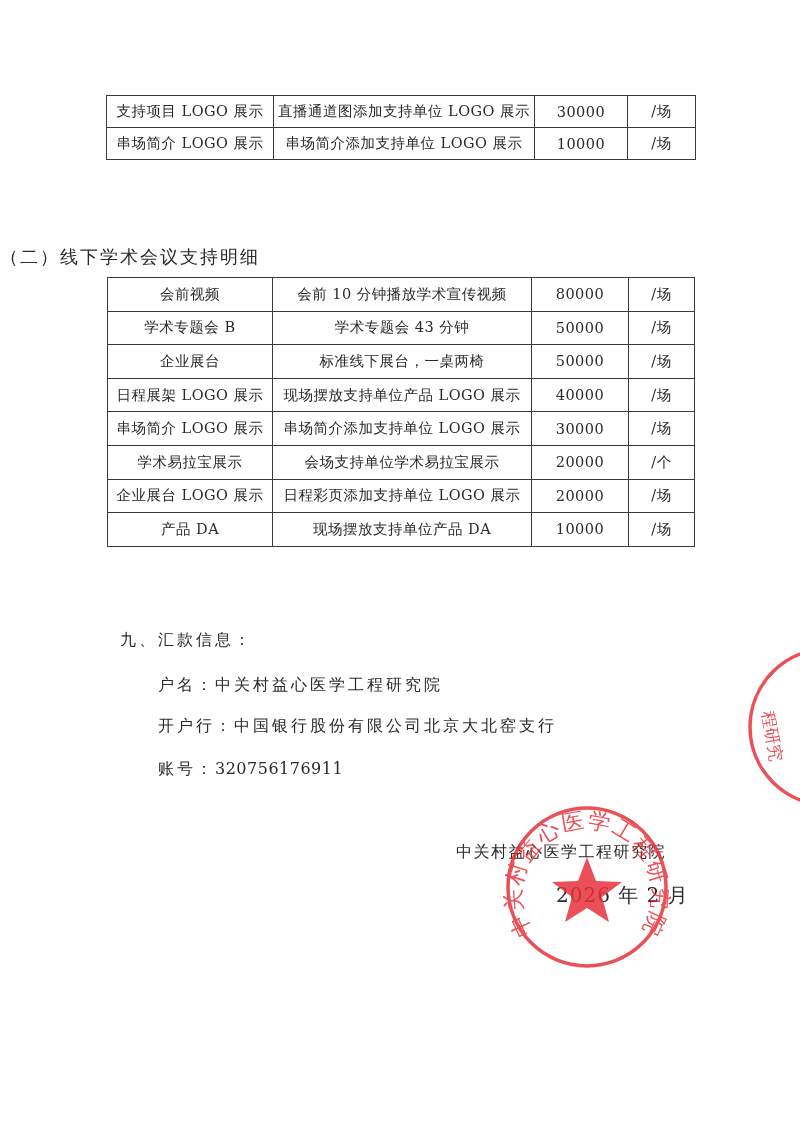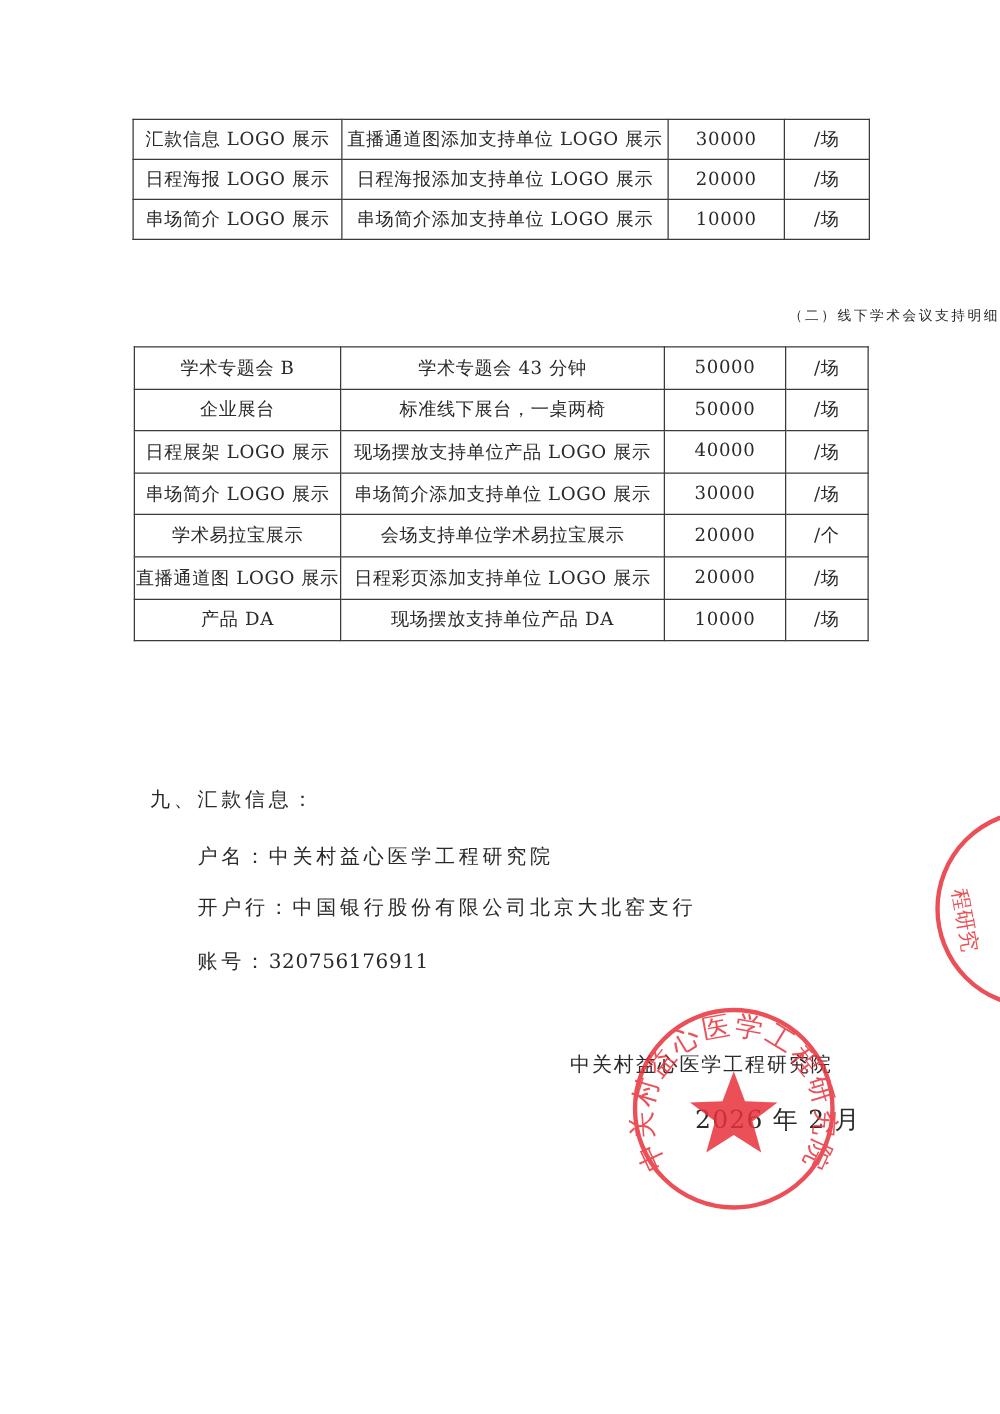--- a/index.html
+++ b/index.html
@@ -10,22 +10,22 @@
   .tbl { position: absolute; border-collapse: collapse; table-layout: fixed; }
   .tbl td {
     border: 1.3px solid #3a3a3a; text-align: center; vertical-align: middle;
     font-size: 14.5px; padding: 0; white-space: nowrap; overflow: hidden; letter-spacing: 0.5px;
   }
   #t1 { left: 106px; top: 95px; width: 589px; }
   #t1 td { height: 31px; }
   #t2 { left: 107px; top: 277px; width: 587px; }
   #t2 td { height: 32.6px; }
   .section-title {
-    position: absolute; top: 245px; left: 0; width: 800px; text-align: right;
-    font-size: 11px; letter-spacing: 2px;
+    position: absolute; top: 245px; left: 0; width: 800px; text-align: left;
+    font-size: 18px; letter-spacing: 2px;
   }
   .heading9 { position: absolute; left: 120px; top: 630px; font-size: 16px; letter-spacing: 3px; }
   .info { position: absolute; left: 158px; font-size: 16px; letter-spacing: 3px; }
   .info .num { letter-spacing: 0.5px; font-size: 16px; }
   #info-name { top: 675px; }
   #info-bank { top: 716px; }
   #info-acct { top: 759px; }
   .sig-org { position: absolute; left: 456px; top: 842px; font-size: 16px; letter-spacing: 1.5px; }
   .sig-date { position: absolute; left: 556px; top: 882px; font-size: 20px; letter-spacing: 1px; }
   .seal { position: absolute; pointer-events: none; }
@@ -35,29 +35,23 @@
 
 <table class="tbl" id="t1">
   <colgroup>
       <col style="width:167px">
       <col style="width:261px">
       <col style="width:93px">
       <col style="width:68px">
     </colgroup>
   <tbody>
     <tr>
-      <td>汇款信息 LOGO 展示</td>
+      <td>支持项目 LOGO 展示</td>
       <td>直播通道图添加支持单位 LOGO 展示</td>
       <td>30000</td>
-      <td>/场</td>
-    </tr>
-    <tr>
-      <td>日程海报 LOGO 展示</td>
-      <td>日程海报添加支持单位 LOGO 展示</td>
-      <td>20000</td>
       <td>/场</td>
     </tr>
     <tr>
       <td>串场简介 LOGO 展示</td>
       <td>串场简介添加支持单位 LOGO 展示</td>
       <td>10000</td>
       <td>/场</td>
     </tr>
   </tbody>
 </table>
@@ -65,20 +59,26 @@
 <div class="section-title">（二）线下学术会议支持明细</div>
 
 <table class="tbl" id="t2">
   <colgroup>
       <col style="width:165px">
       <col style="width:259px">
       <col style="width:97px">
       <col style="width:66px">
     </colgroup>
   <tbody>
+    <tr>
+      <td>会前视频</td>
+      <td>会前 10 分钟播放学术宣传视频</td>
+      <td>80000</td>
+      <td>/场</td>
+    </tr>
     <tr>
       <td>学术专题会 B</td>
       <td>学术专题会 43 分钟</td>
       <td>50000</td>
       <td>/场</td>
     </tr>
     <tr>
       <td>企业展台</td>
       <td>标准线下展台，一桌两椅</td>
       <td>50000</td>
@@ -96,21 +96,21 @@
       <td>30000</td>
       <td>/场</td>
     </tr>
     <tr>
       <td>学术易拉宝展示</td>
       <td>会场支持单位学术易拉宝展示</td>
       <td>20000</td>
       <td>/个</td>
     </tr>
     <tr>
-      <td>直播通道图 LOGO 展示</td>
+      <td>企业展台 LOGO 展示</td>
       <td>日程彩页添加支持单位 LOGO 展示</td>
       <td>20000</td>
       <td>/场</td>
     </tr>
     <tr>
       <td>产品 DA</td>
       <td>现场摆放支持单位产品 DA</td>
       <td>10000</td>
       <td>/场</td>
     </tr>

